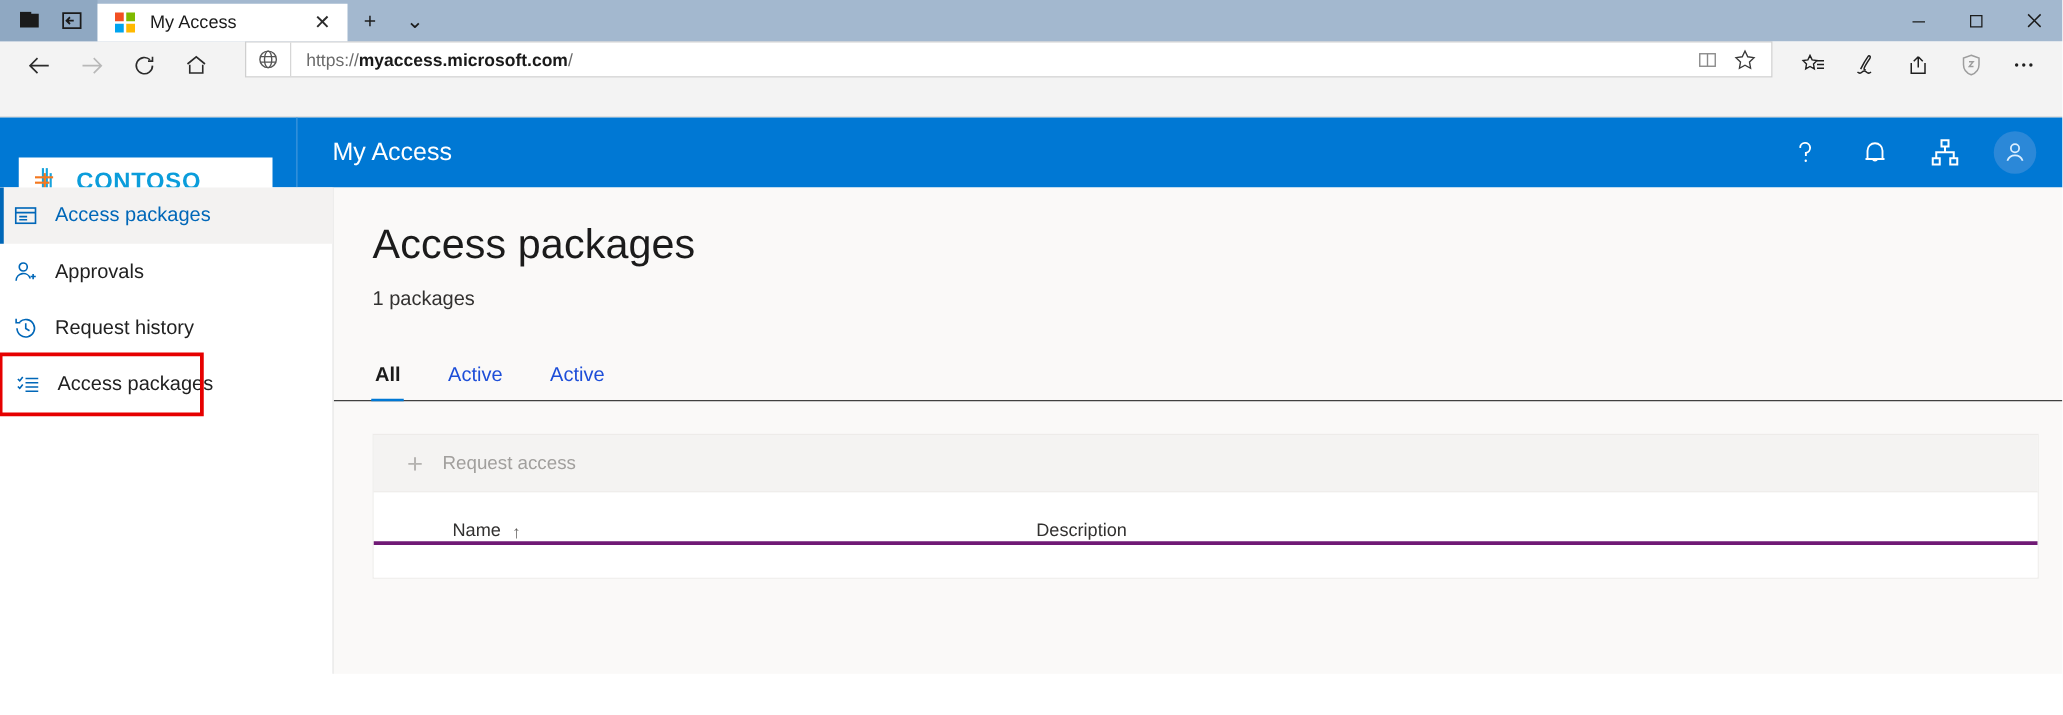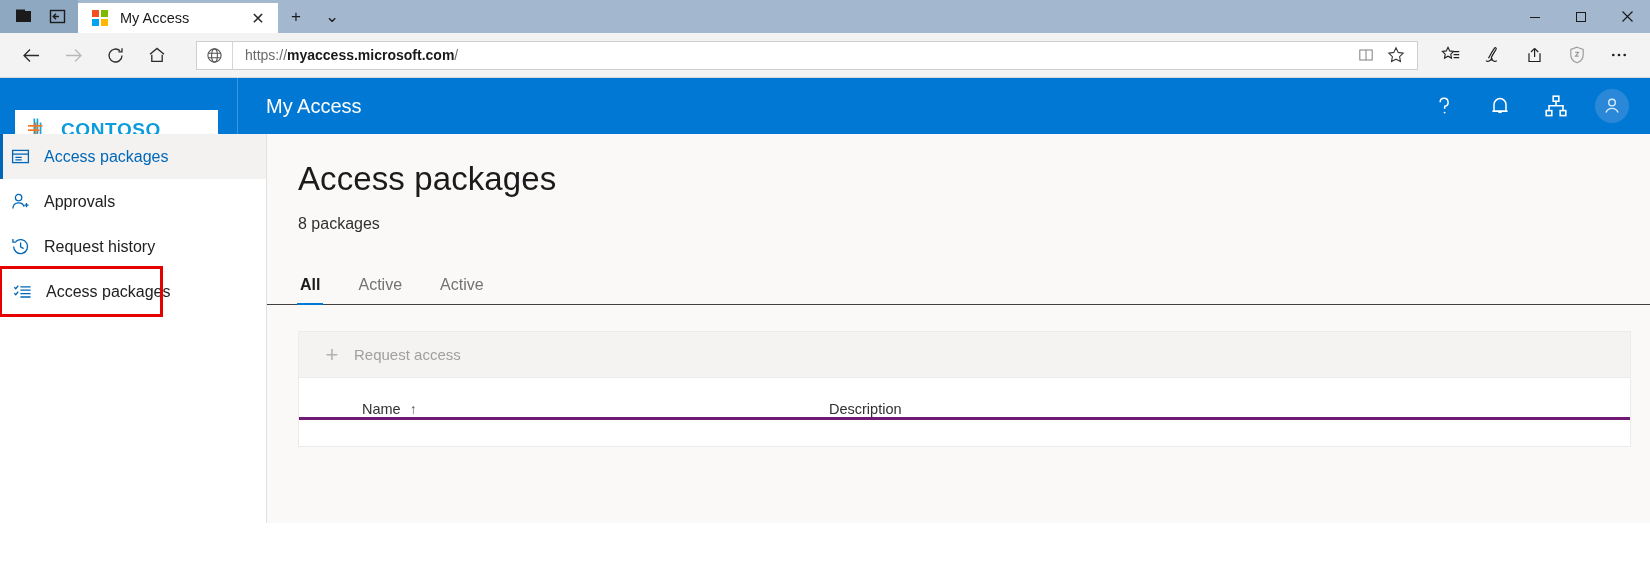--- a/index.html
+++ b/index.html
@@ -69,24 +69,24 @@
     position: absolute; right: 0; top: 0;
     height: 33px; display: flex; align-items: center;
   }
   .win-btn {
     width: 46px; height: 33px;
     display: flex; align-items: center; justify-content: center;
     color: #1b1b1b;
   }
 
   .navbar {
-    height: 45px;
+    height: 61px;
     background: #f3f3f3;
-    display: flex; align-items: center;
-    padding: 12px 10px;
+    display: flex; align-items: flex-start;
+    padding: 0 10px;
     border-bottom: 1px solid #d9d9d9;
   }
   .nav-btn {
     width: 42px; height: 38px;
     display: flex; align-items: center; justify-content: center;
     color: #2b2b2b;
   }
   .nav-btn.disabled { color: #b8b8b8; }
   .urlbar {
     flex: 1 1 auto;
@@ -236,21 +236,21 @@
     padding: 17px 0 0 31px;
   }
   .tabs {
     display: flex; align-items: flex-end;
     padding-left: 31px;
     margin-top: 32px;
     border-bottom: 1px solid #404040;
     height: 40px;
   }
   .tab-item {
-    font-size: 16px; color: #737373;
+    font-size: 16px; color: #1d4ed8;
     padding: 0 2px 10px 2px;
     margin-right: 34px;
     position: relative;
   }
   .tab-item.active { font-weight: 700; color: #1b1b1b; }
   .tab-item.active::after {
     content: ""; position: absolute;
     left: -1px; right: -1px; bottom: -1px;
     height: 2px; background: #0078d4;
   }
@@ -518,21 +518,21 @@
               <path d="M7.4 4.8h10.2M7.4 8.2h10.2M7.4 11.6h10.2M7.4 15h10.2"></path>
             </svg>
         </span>
         <span class="si-label">Access packages</span>
       </div>
 
     </div>
 
     <div class="content">
       <div class="page-title">Access packages</div>
-      <div class="page-sub">8 packages</div>
+      <div class="page-sub">1 packages</div>
 
       <div class="tabs">
         <div class="tab-item active">All</div>
         <div class="tab-item">Active</div>
         <div class="tab-item">Active</div>
       </div>
 
       <div class="panel">
         <div class="cmdbar">
           <div class="cmd-btn">

